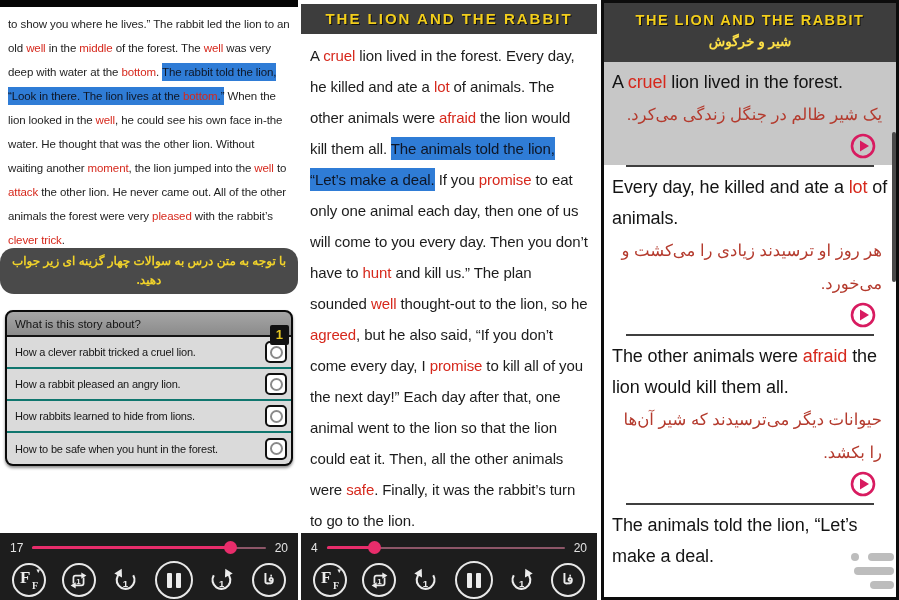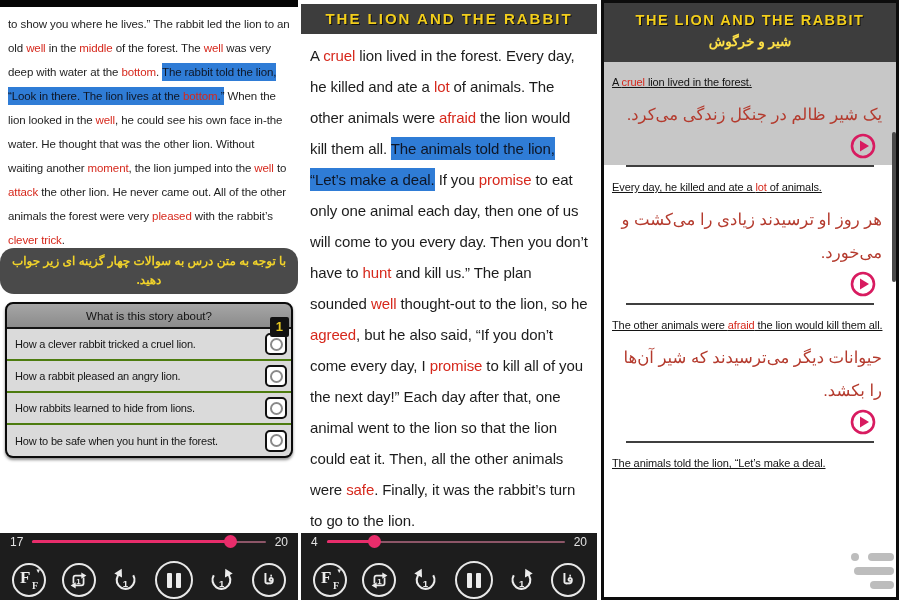--- a/index.html
+++ b/index.html
@@ -18,45 +18,45 @@
   .seg-hl { background:#2f7cd6; color:#0e1626; padding:3px 0; }
   .seg-hlred { background:#2f7cd6; color:#d6281c; padding:3px 0; }
 
   
   .p1-topstrip { height:7px; background:#060606; }
   .p1-story { padding:5px 8px 0 8px; font-size:11.5px; line-height:24px;
     letter-spacing:-0.1px; color:#1e1e1e; height:241px; overflow:hidden; }
   .p1-instruction { background:#4a4a4a; color:#f0d22a; font-weight:bold;
     font-size:12px; line-height:19px; text-align:center; direction:rtl;
     padding:4px 10px; min-height:46px;border-radius:14px; }
-  .qcard { position:relative; margin:8px 5px 0 5px; border:2px solid #0a0a0a;
+  .qcard { position:relative; margin:16px 5px 0 5px; border:2px solid #0a0a0a;
     border-radius:8px; background:#000000; overflow:hidden;
-    box-shadow:0 2px 3px rgba(0,0,0,.45);text-align:center; }
+    box-shadow:0 2px 3px rgba(0,0,0,.45); }
   .qcard2 { margin-top:10px; border-radius:8px 8px 0 0; border-bottom:none; }
   .qhead { background:linear-gradient(#a6a6a6,#8b8b8b); color:#141414;
     font-size:11.5px; padding:6px 8px 5px 8px; border-bottom:2px solid #141414; }
   .qbadge { position:absolute; right:2px; top:13px; background:#121212;
     color:#e6c823; font-size:13px; font-weight:bold; padding:2px 6px 3px 6px;
     border-radius:2px; z-index:3; }
   .qopt { display:flex; align-items:center; justify-content:space-between;
-    background:#dadada; padding:4px 4px 4px 8px; border-bottom:2px solid #4d7c0f;
+    background:#dadada; padding:4px 4px 4px 8px; border-bottom:2px solid #0f766e;
     min-height:31px; }
   .qopt:last-child { border-bottom:none; }
   .qopt-label { font-size:11px; letter-spacing:-0.2px; color:#161616; }
   .radio { width:22px; height:22px; background:#fff; border:2.5px solid #101010;
     border-radius:5px; display:flex; align-items:center; justify-content:center;
     flex:0 0 auto; }
   .radio-inner { width:13px; height:13px; border:2px solid #8a8a8a;
     border-radius:50%; background:#fff; }
   .qopt-partial { height:17px; overflow:hidden; align-items:flex-start; }
 
   
   .playerbar { position:absolute; left:0; right:0; bottom:0; height:67px;
     background:#1d1d1d; z-index:6; }
-  .slider-row { display:flex; height:27px; padding:2px 10px 0 10px; }
+  .slider-row { display:flex; align-items:center; height:27px; padding:2px 10px 0 10px; }
   .snum { color:#e3e3e3; font-size:12px; flex:0 0 auto; }
   .track { position:relative; flex:1; height:13px; margin:0 9px; }
   .track-rest { position:absolute; left:0; right:0; top:6px; height:1.5px;
     background:#8d5668; border-radius:2px; }
   .track-fill { position:absolute; left:0; top:5px; height:3px;
     background:#e82d6b; border-radius:2px; }
   .thumb { position:absolute; top:0; width:13px; height:13px; border-radius:50%;
     background:#e82d6b; }
   .icons-row { display:flex; align-items:center; justify-content:space-between;
     height:40px; padding:0 12px; }
@@ -88,21 +88,21 @@
 
   
   .titlebar3 { background:#3d3d3d; text-align:center; padding:7px 0 8px 0; }
   .t3 { color:#f2ce1b; font-weight:800; font-size:14.5px; letter-spacing:1.5px;
     line-height:20px; text-shadow:1px 1px 0 #111; }
   .t3sub { color:#fde047; font-weight:bold; font-size:13.5px; line-height:24px;
     direction:rtl; }
   .blocks { position:relative; height:535px; overflow:hidden; background:#fff; }
   .block { padding:5px 8px 0 8px; }
   .block.selected { background:#c7c7c7; }
-  .blk-en { font-size:11px; line-height:31px; letter-spacing:-0.1px; color:#141414;text-decoration:underline; }
+  .blk-en { font-size:18px; line-height:31px; letter-spacing:-0.1px; color:#141414; }
   .blk-fa { direction:rtl; text-align:right; font-size:16.5px; line-height:33px;
     color:#b43a2d; padding:0 6px 0 0; }
   .playrow { display:flex; justify-content:flex-end; padding:2px 12px 6px 0; }
   .playbtn { width:26px; height:26px; }
   .divider { border-top:2px solid #3f3f3f; margin:0 22px; }
   .scrollthumb { position:absolute; right:0; top:70px; width:4px; height:150px;
     background:#4a4a4a; border-radius:2px; }
   .watermark { position:absolute; right:-4px; bottom:0; }
 </style>
 </head>

